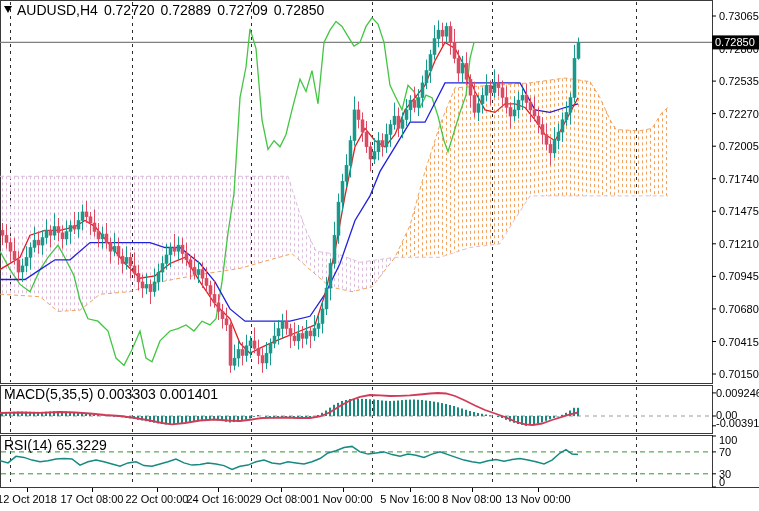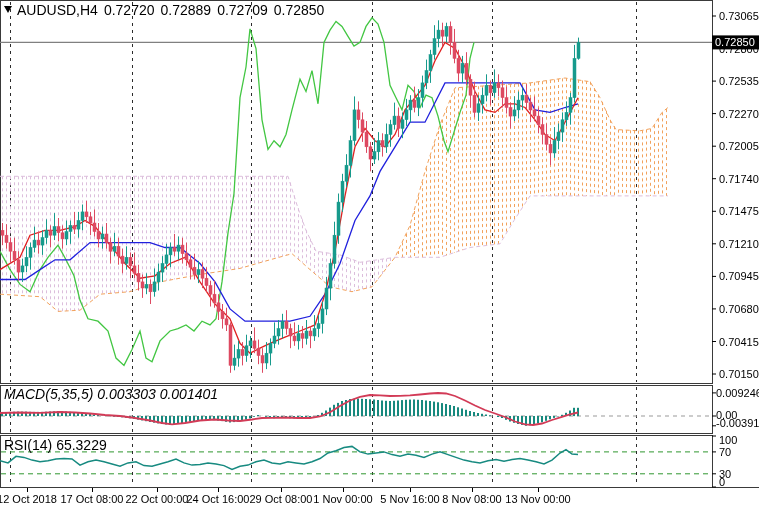--- a/index.html
+++ b/index.html
@@ -2,21 +2,21 @@
 <html><head>
 <meta charset="utf-8">
 <style>
   html,body{margin:0;padding:0;background:#ffffff;}
   .window{position:relative;width:759px;height:511px;background:#fff;overflow:hidden;
           font-family:"Liberation Sans",sans-serif;-webkit-font-smoothing:none;}
   svg{position:absolute;left:0;top:0;}
   .overlay{position:absolute;font-size:14px;color:#000;white-space:pre;line-height:12px;}
   #title{left:17px;top:4px;}
   #title span{margin-right:6px;}
-  #macd-label{left:4px;top:388px;font-style:italic;}
+  #macd-label{left:4px;top:388px;}
   #rsi-label{left:4px;top:439px;}
   .tri{position:absolute;left:4px;top:6px;width:0;height:0;
        border-left:4px solid transparent;border-right:4px solid transparent;border-top:7px solid #000;}
 </style>
 </head>
 <body>
 
 <div class="window">
   <svg id="chart-svg" width="759" height="511">
       <g>

